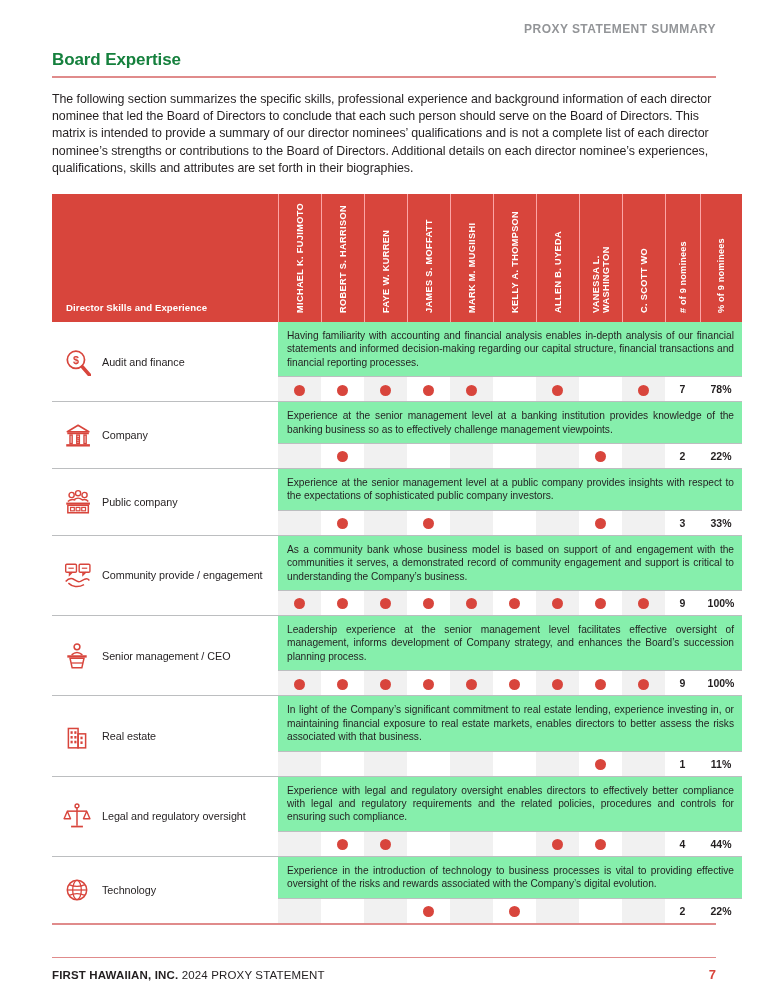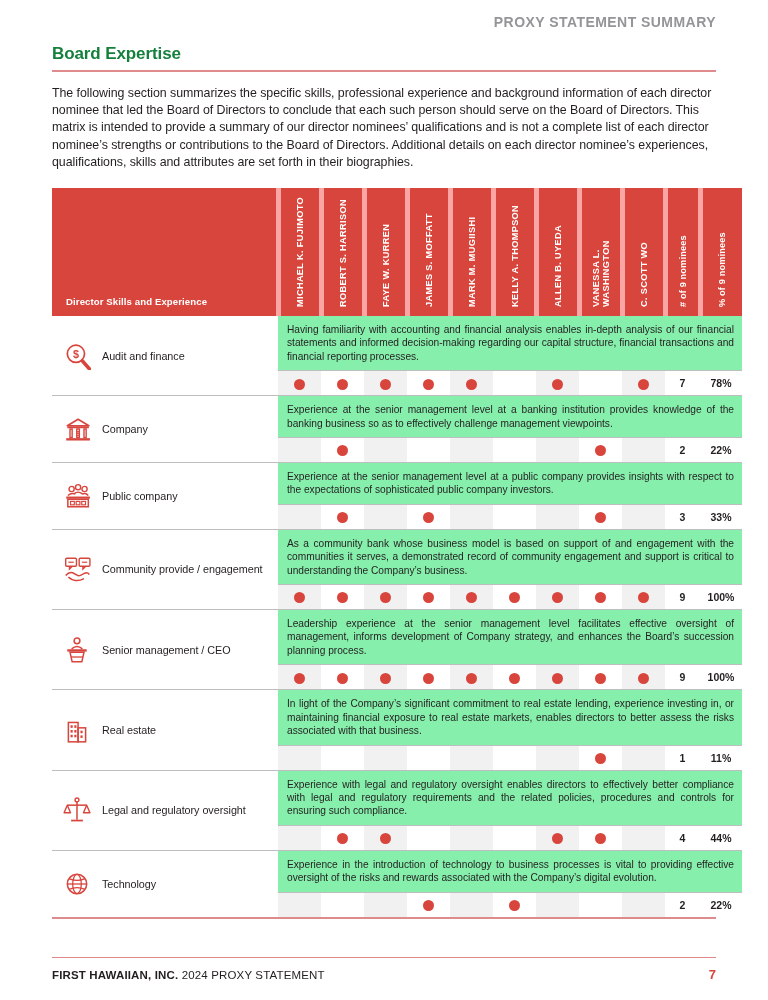--- a/index.html
+++ b/index.html
@@ -8,25 +8,25 @@
     background: #ffffff;
     font-family: "Liberation Sans", sans-serif;
     color: #231f20;
     overflow: hidden;
   }
   .page { position: relative; width: 768px; height: 1000px; padding: 0 52px; }
 
   
   .running-head {
     text-align: right;
-    font-size: 14px;
+    font-size: 12px;
     font-weight: bold;
     letter-spacing: .45px;
     color: #939598;
-    padding-top: 14px;
+    padding-top: 22px;
   }
 
   
   .section-title-wrap { margin-top: 14px; }
   .section-title {
     font-size: 17px;
     font-weight: bold;
     letter-spacing: -.1px;
     color: #15803d;
     padding-bottom: 6px;
@@ -45,21 +45,21 @@
   
   .matrix { margin-top: 17px; width: 664px; }
   table.matrix-table {
     border-collapse: collapse;
     table-layout: fixed;
     width: 664px;
   }
   
   .hdr-cell {
     background: #d8453c;
-    border-right: 5px solid #fca5a5;
+    border-right: 1px solid #fca5a5;
     vertical-align: bottom;
     height: 128px;
     padding: 0;
   }
   .hdr-cell.last { border-right: none; }
   .hdr-skill {
     color: #ffffff;
     font-size: 9.6px;
     font-weight: bold;
     letter-spacing: .1px;

